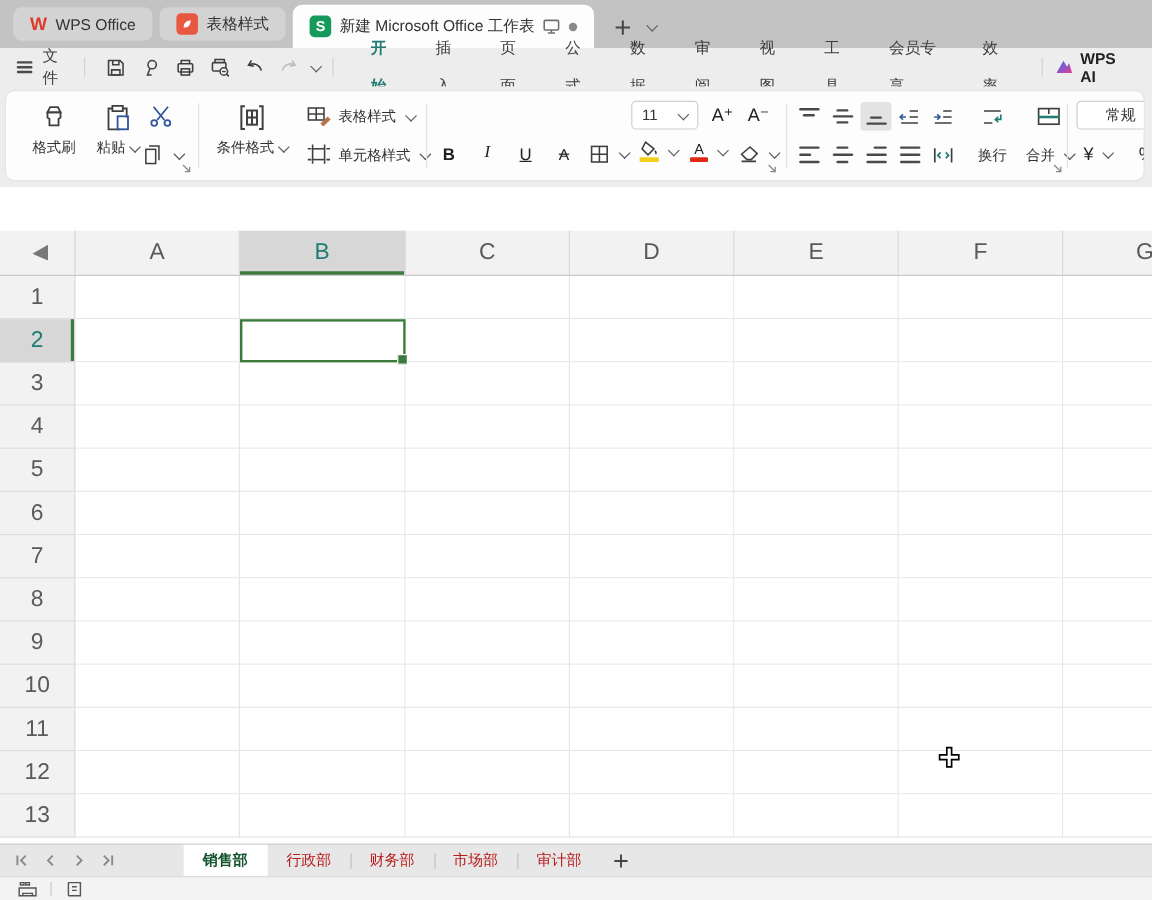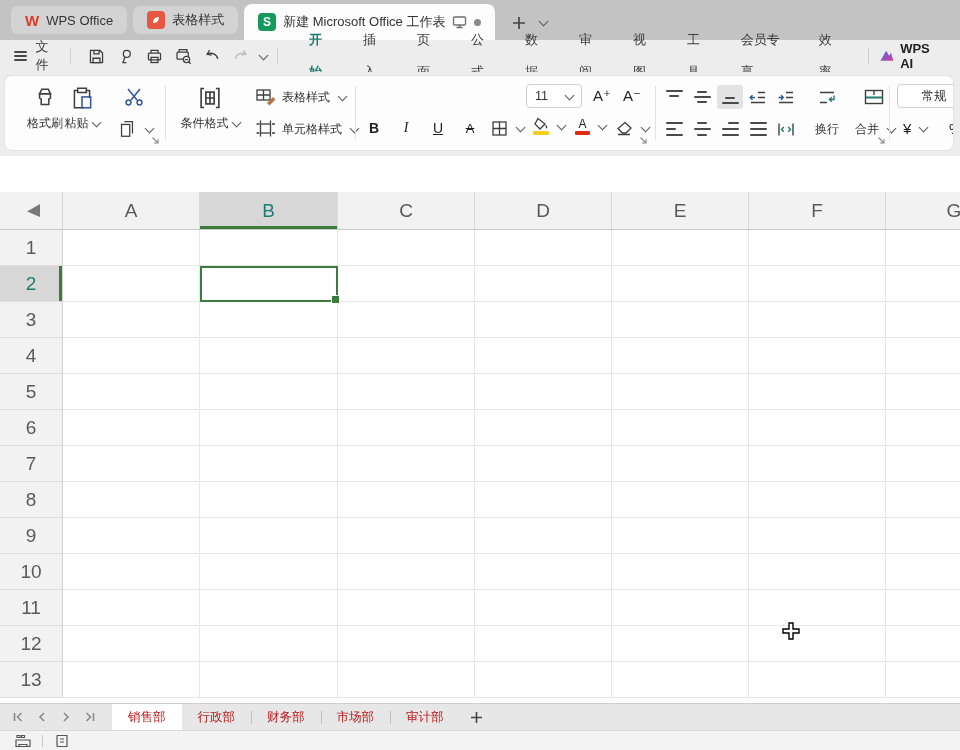--- a/index.html
+++ b/index.html
@@ -88,21 +88,21 @@
              box-sizing:border-box;pointer-events:none;}
   #fillhandle{position:absolute;right:-4px;bottom:-4px;width:7px;height:7px;background:#3c7b3c;border:1px solid #fff;}
   #cursor{position:absolute;left:781px;top:429px;}
 
   
   #sheetbar{position:absolute;left:0;top:703px;width:960px;height:27px;background:#e7e7e7;
             border-top:1px solid #d0d0d0;box-sizing:border-box;display:flex;align-items:center;}
   #sheetnav{display:flex;align-items:center;gap:12px;padding:0 12px 0 12px;}
   #sheet-tabs{display:flex;align-items:stretch;height:100%;margin-left:4px;}
   .sheet-tab{padding:0 16px;display:flex;align-items:center;font-size:12.5px;color:#b91c1c;position:relative;}
-  .sheet-tab.active{background:#fff;color:#b91c1c;font-weight:400;}
+  .sheet-tab.active{background:#fff;color:#14532d;font-weight:700;margin-left:41px;}
   .sheet-tab:not(.active)+.sheet-tab:not(.active)::before{content:"";position:absolute;left:0;top:7px;
             width:1px;height:13px;background:#c0c0c0;}
   #addsheet{margin-left:10px;display:flex;align-items:center;}
 
   
   #statusbar{position:absolute;left:0;top:730px;width:960px;height:20px;background:#f3f3f3;
              border-top:1px solid #dadada;box-sizing:border-box;display:flex;align-items:center;gap:10px;padding-left:14px;}
   .ssep{width:1px;height:12px;background:#c9c9c9;}
 </style>
 </head>
@@ -225,21 +225,21 @@
   <div id="ribbonwrap">
   <div id="ribbon">
 
     <div class="bigbtn" style="left:14px;width:52px;font-family:Liberation Mono, monospace;">
       <svg width="26" height="26" viewBox="0 0 24 24" fill="none" stroke="#3f3f3f" stroke-width="1.4">
         <path d="M9 4h6l2 4H7z"></path>
             <path d="M7 8h10v4l-1.5 1v5h-7v-5L7 12z"></path>
           </svg>
       <span class="rlabel">格式刷</span>
     </div>
-    <div class="bigbtn" style="left:52px;width:50px;">
+    <div class="bigbtn" style="left:68px;width:50px;">
       <svg width="26" height="26" viewBox="0 0 24 24" fill="none" stroke="#3f3f3f" stroke-width="1.4">
         <path d="M8 5H5v16h9"></path>
             <path d="M16 5h3v7"></path>
             <path d="M8 3h8v4H8z"></path>
         <rect x="12" y="11" width="8" height="10" stroke="#30569b"></rect>
           </svg>
       <span style="display:flex;align-items:center;">
         <span class="rlabel">粘贴</span>
         <span class="chv"></span>
           </span>

